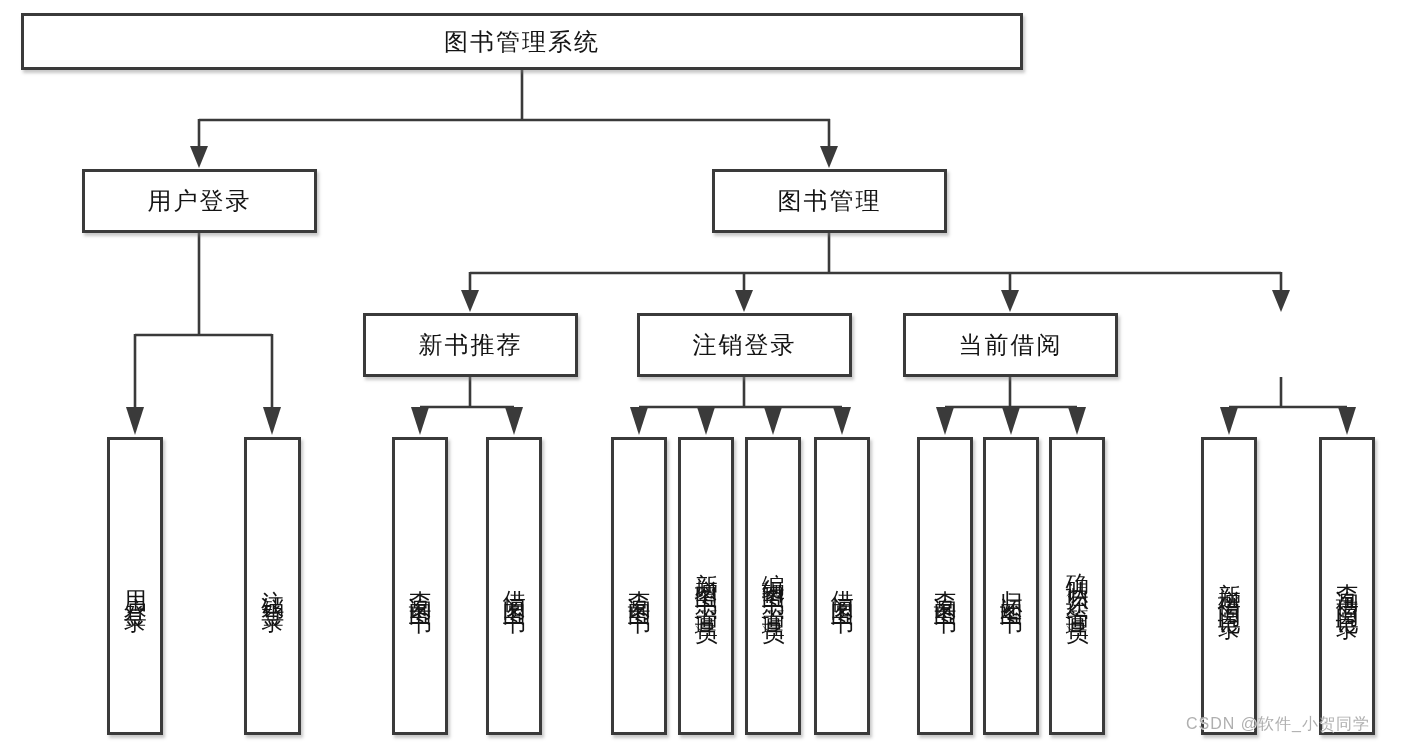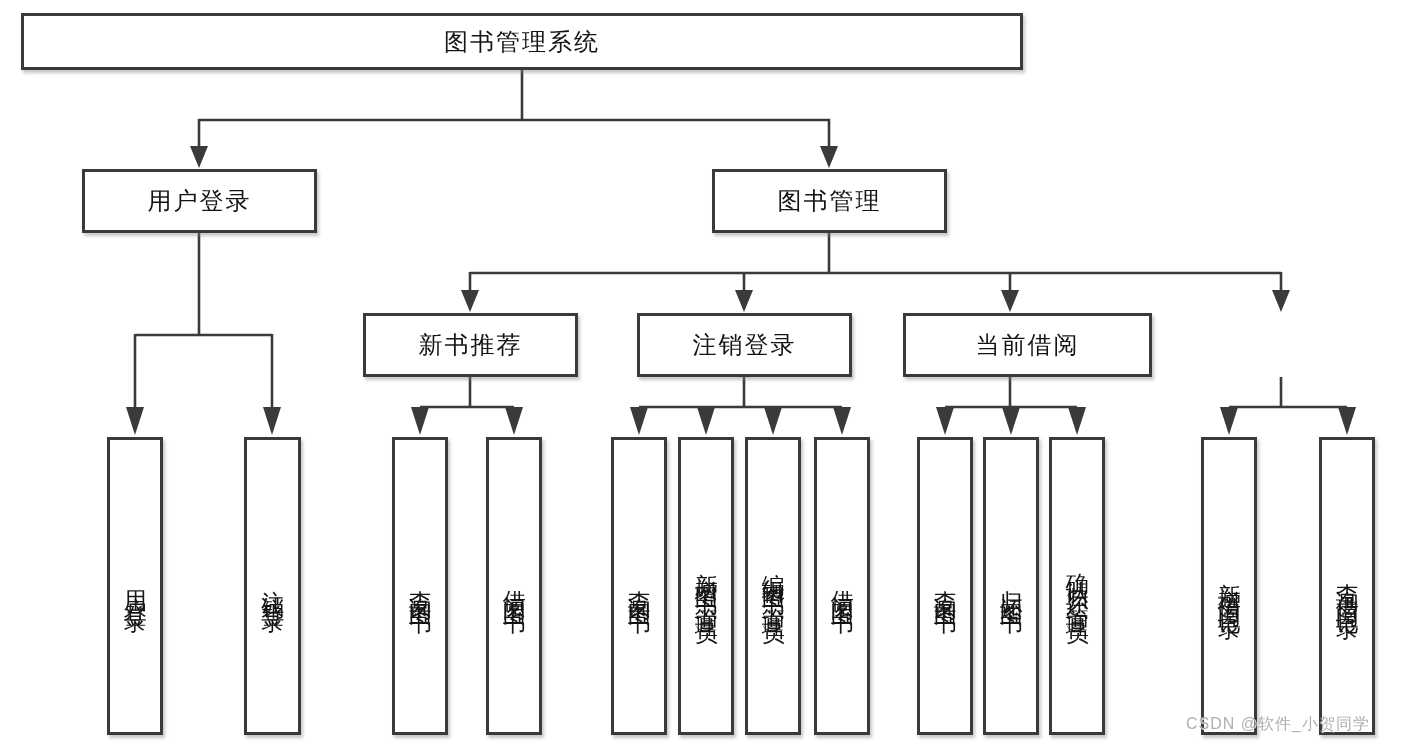--- a/index.html
+++ b/index.html
@@ -124,21 +124,21 @@
   <div class="hbox" style="left:363px; top:313px; width:215px; height:64px;">
     <span>新书推荐</span>
   </div>
 
   <div class="hbox" style="left:712px; top:169px; width:235px; height:64px;">
     <span>图书管理</span>
   </div>
   <div class="hbox" style="left:637px; top:313px; width:215px; height:64px;">
     <span>注销登录</span>
   </div>
-  <div class="hbox" style="left:903px; top:313px; width:249px; height:64px;">
+  <div class="hbox" style="left:903px; top:313px; width:215px; height:64px;">
     <span>当前借阅</span>
   </div>
 
   <div class="vbox" style="left:107px; top:437px; width:56px; height:298px;">
     <span>用户登录</span>
   </div>
   <div class="vbox" style="left:244px; top:437px; width:57px; height:298px;">
     <span>注销登录</span>
   </div>
 

